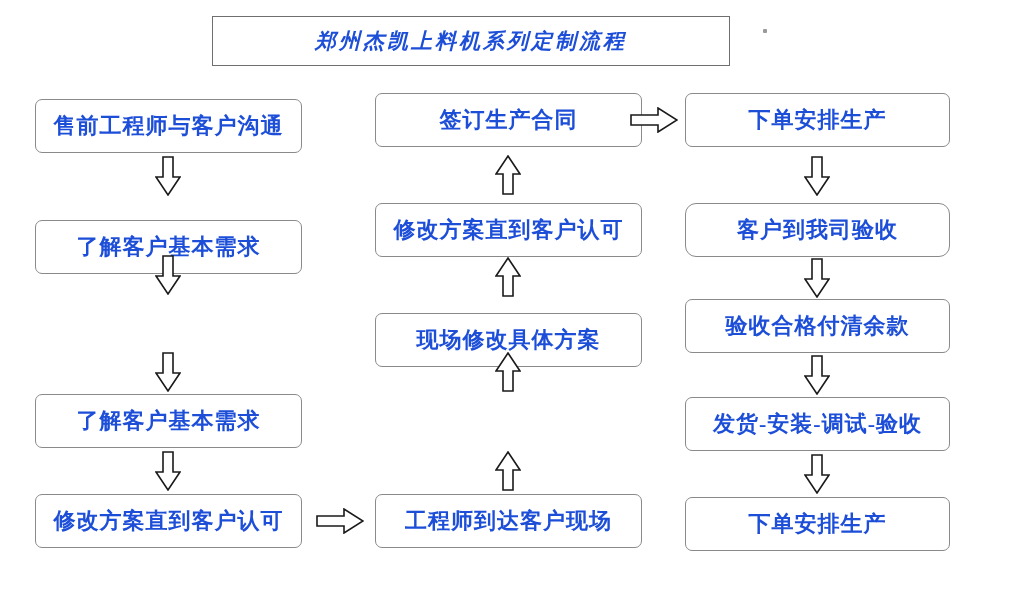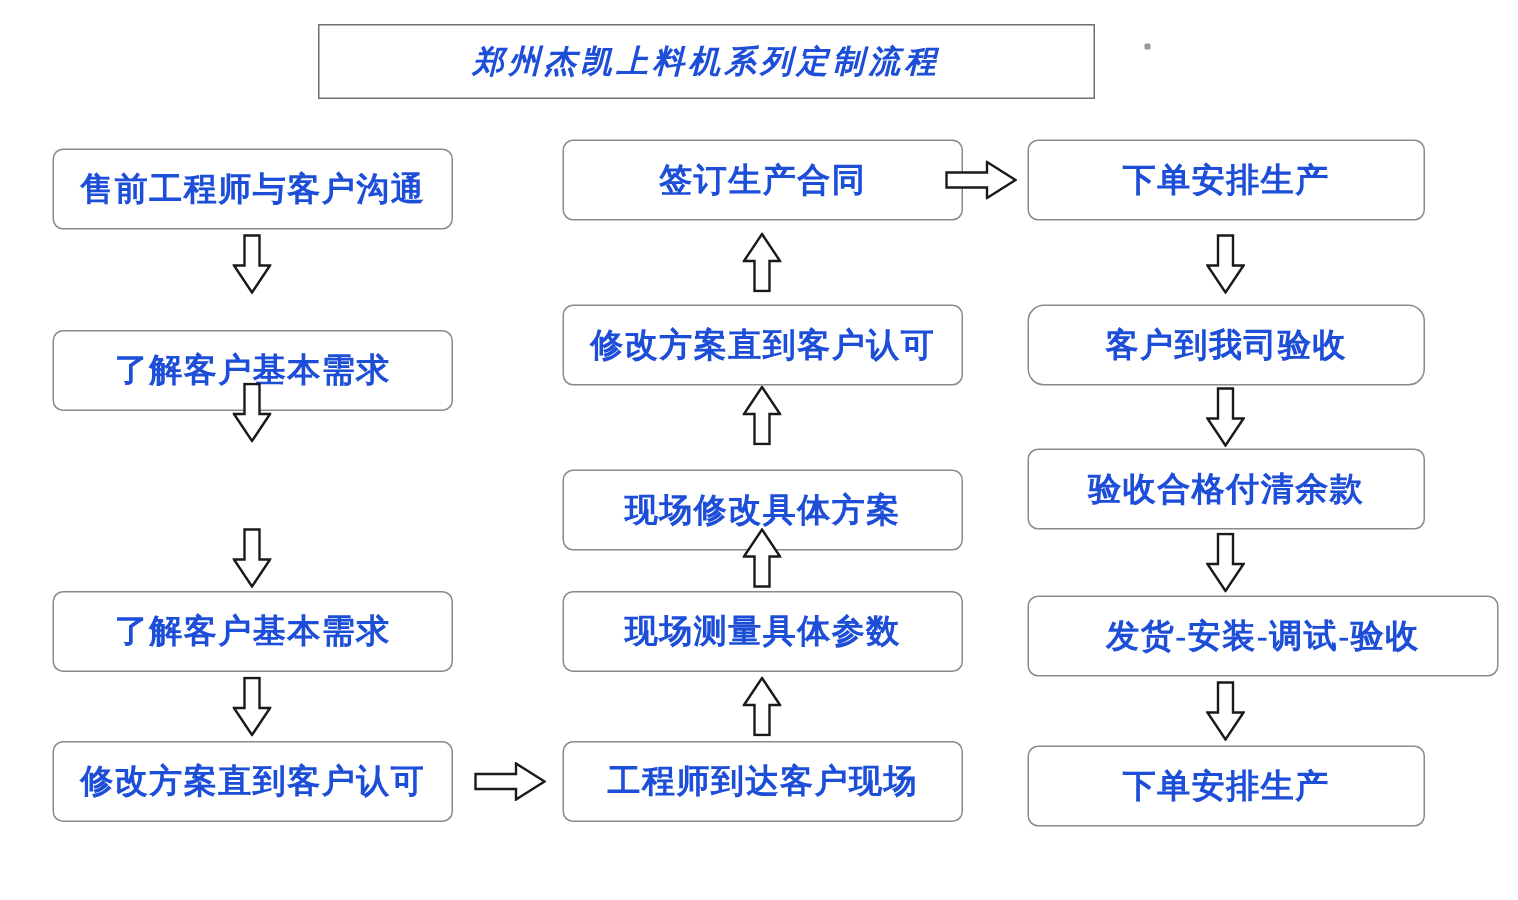--- a/index.html
+++ b/index.html
@@ -74,21 +74,20 @@
   </div>
   <div class="arrow" style="left:155px;top:451px;">
     <svg width="26" height="40" viewBox="0 0 26 40">
         <polygon points="8,1 18,1 18,21 25,21 13,39 1,21 8,21"></polygon>
       </svg>
   </div>
 
   <div class="box" style="left:375px;top:93px;width:267px;height:54px;">签订生产合同</div>
   <div class="box" style="left:375px;top:203px;width:267px;height:54px;">修改方案直到客户认可</div>
   <div class="box" style="left:375px;top:313px;width:267px;height:54px;">现场修改具体方案</div>
-  <div class="box" style="left:375px;top:394px;width:267px;height:54px;">现场测量具体参数</div>
   <div class="box" style="left:375px;top:494px;width:267px;height:54px;">工程师到达客户现场</div>
 
   <div class="arrow" style="left:495px;top:155px;">
     <svg width="26" height="40" viewBox="0 0 26 40">
         <polygon points="13,1 25,19 18,19 18,39 8,39 8,19 1,19"></polygon>
       </svg>
   </div>
   <div class="arrow" style="left:495px;top:257px;">
     <svg width="26" height="40" viewBox="0 0 26 40">
         <polygon points="13,1 25,19 18,19 18,39 8,39 8,19 1,19"></polygon>
@@ -101,21 +100,21 @@
   </div>
   <div class="arrow" style="left:495px;top:451px;">
     <svg width="26" height="40" viewBox="0 0 26 40">
         <polygon points="13,1 25,19 18,19 18,39 8,39 8,19 1,19"></polygon>
       </svg>
   </div>
 
   <div class="box" style="left:685px;top:93px;width:265px;height:54px;">下单安排生产</div>
   <div class="box" style="left:685px;top:203px;width:265px;height:54px;border-radius:11px;">客户到我司验收</div>
   <div class="box" style="left:685px;top:299px;width:265px;height:54px;">验收合格付清余款</div>
-  <div class="box" style="left:685px;top:397px;width:314px;height:54px;">发货-安装-调试-验收</div>
+  <div class="box" style="left:685px;top:397px;width:265px;height:54px;">发货-安装-调试-验收</div>
   <div class="box" style="left:685px;top:497px;width:265px;height:54px;">下单安排生产</div>
 
   <div class="arrow" style="left:804px;top:156px;">
     <svg width="26" height="40" viewBox="0 0 26 40">
         <polygon points="8,1 18,1 18,21 25,21 13,39 1,21 8,21"></polygon>
       </svg>
   </div>
   <div class="arrow" style="left:804px;top:258px;">
     <svg width="26" height="40" viewBox="0 0 26 40">
         <polygon points="8,1 18,1 18,21 25,21 13,39 1,21 8,21"></polygon>

